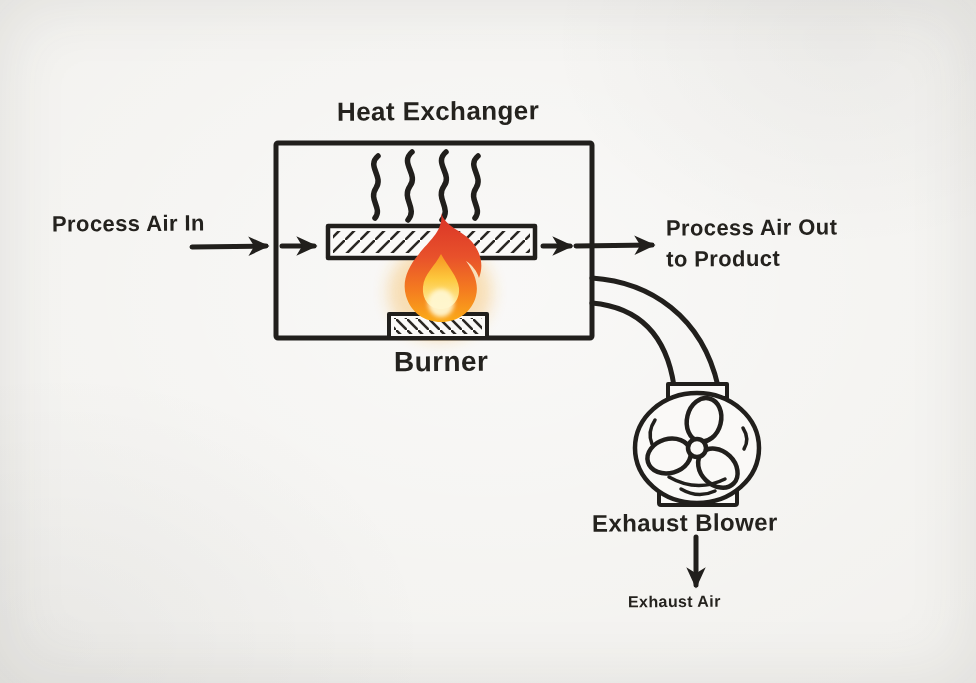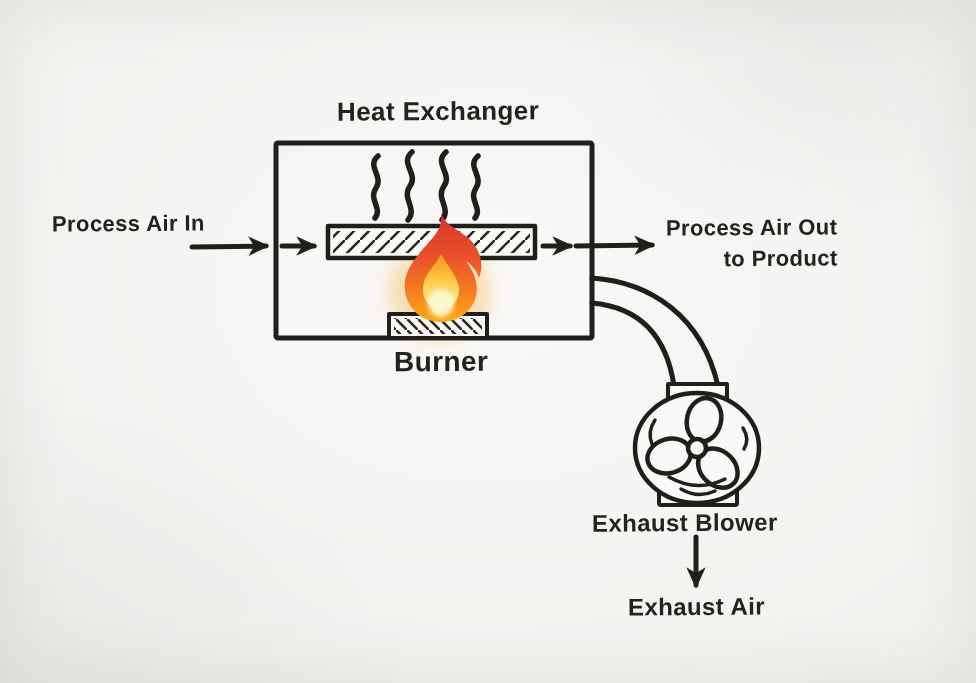--- a/index.html
+++ b/index.html
@@ -9,37 +9,36 @@
     margin:0 auto;
     overflow:hidden;
     background:
       radial-gradient(ellipse 420px 300px at 86% 6%, rgba(0,0,0,0.035), transparent 70%),
       radial-gradient(ellipse 520px 380px at 6% 94%, rgba(0,0,0,0.04), transparent 72%),
       radial-gradient(ellipse 900px 650px at 50% 42%, rgba(255,255,255,0.55), transparent 78%),
       #f2f1ee;
     box-shadow: inset 0 0 70px rgba(60,55,45,0.10);
     font-family:"Liberation Sans", sans-serif;
     color:#211f1c;
-    text-align:right;
   }
   .stage svg{position:absolute;left:0;top:0;}
   .lbl{
     position:absolute;
     font-weight:700;
     letter-spacing:0.4px;
     white-space:nowrap;
     color:#24221e;
     transform:rotate(-0.4deg);
   }
   .lbl-title{left:337px;top:96px;font-size:26px;}
   .lbl-in{left:52px;top:211px;font-size:22px;}
   .lbl-out{left:666px;top:212px;font-size:22px;line-height:31px;}
   .lbl-burner{left:394px;top:346px;font-size:28px;}
   .lbl-blower{left:592px;top:509px;font-size:24px;}
-  .lbl-exhaust{left:628px;top:593px;font-size:24px;}
+  .lbl-exhaust{left:628px;top:593px;font-size:16px;}
 </style>
 </head>
 <body>
 
 <div class="stage">
 
   <svg width="976" height="683" viewBox="0 0 976 683">
     <defs>
       <marker id="ah" viewBox="0 0 13 12" refX="10.5" refY="6" markerWidth="4.6" markerHeight="4.6" orient="auto">
         <path d="M0.5,0.5 L12.5,6 L0.5,11.5 L3.8,6 Z" fill="#211f1c"></path>

